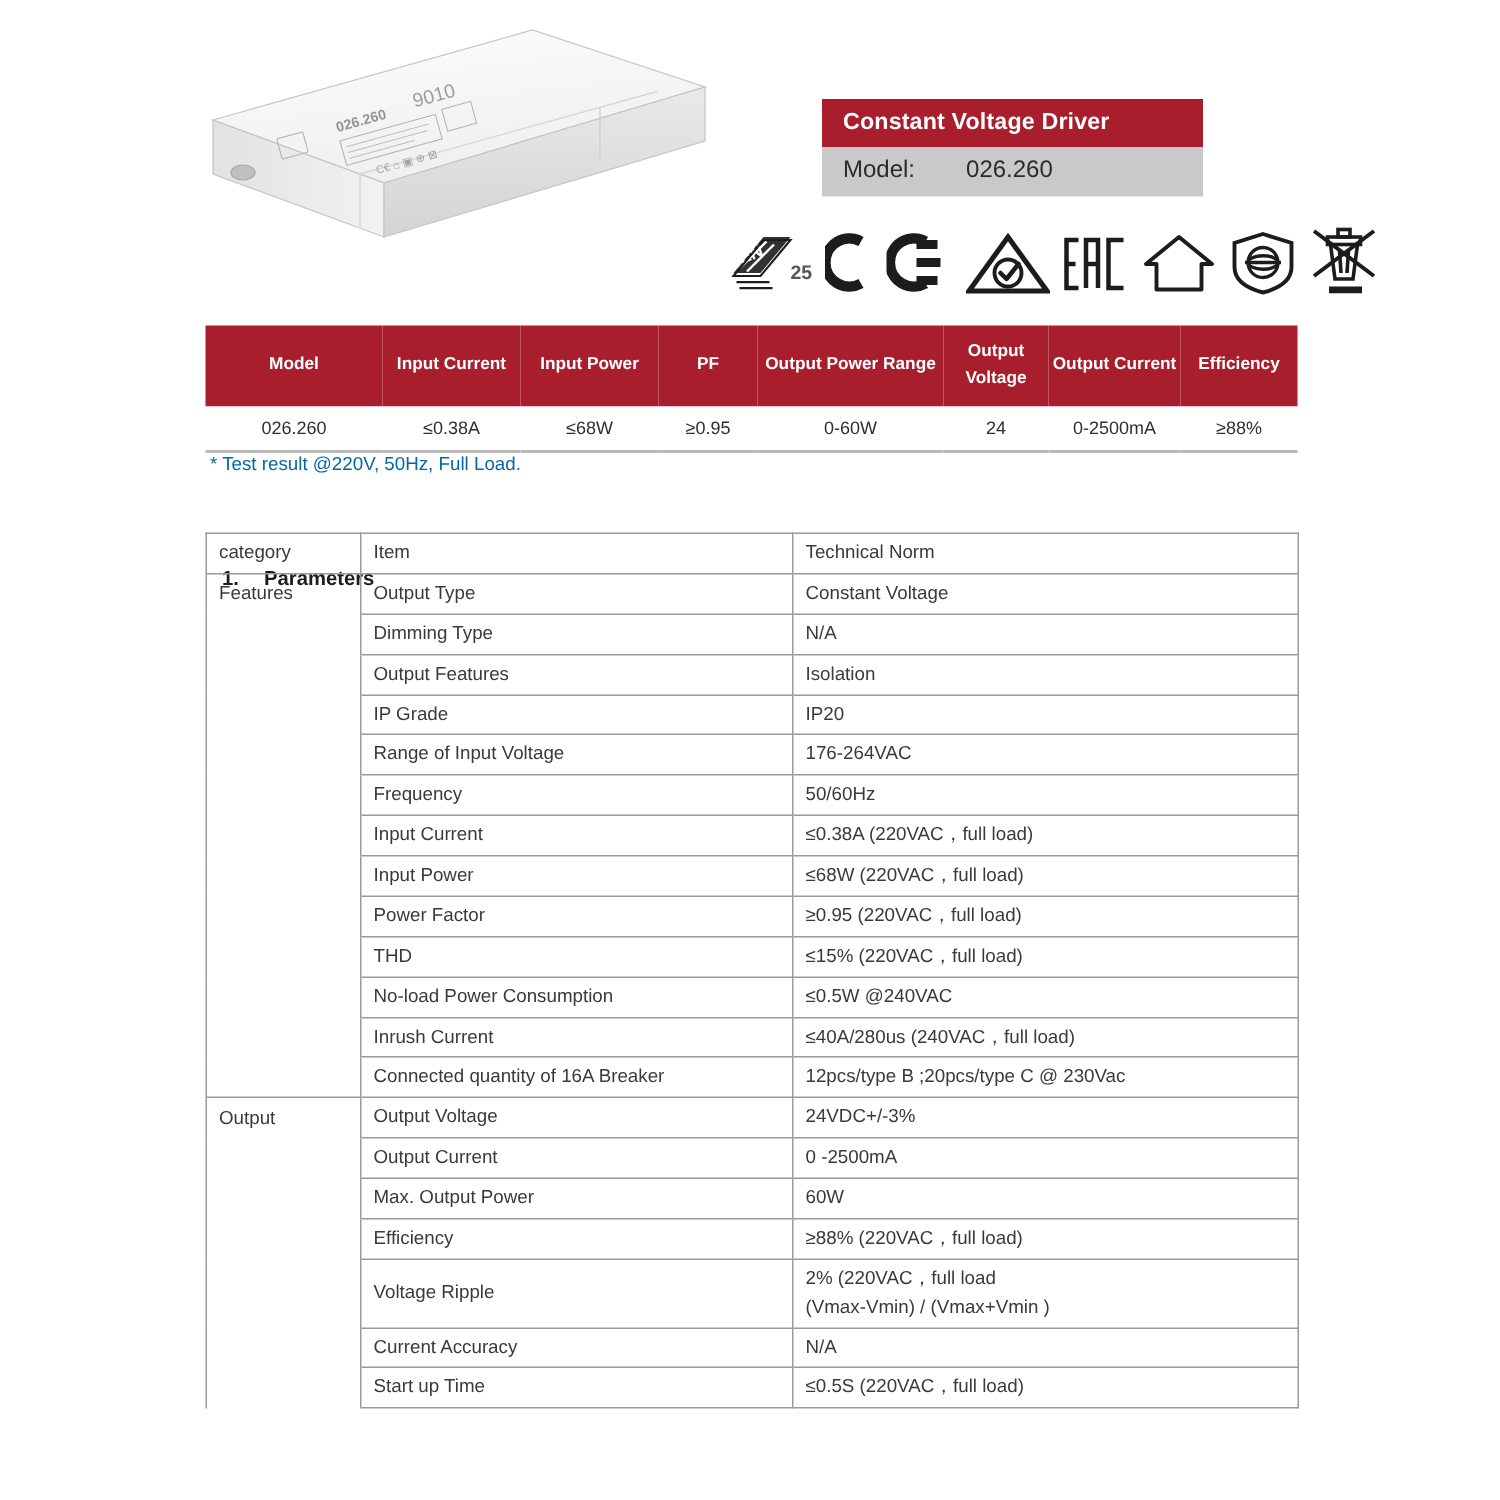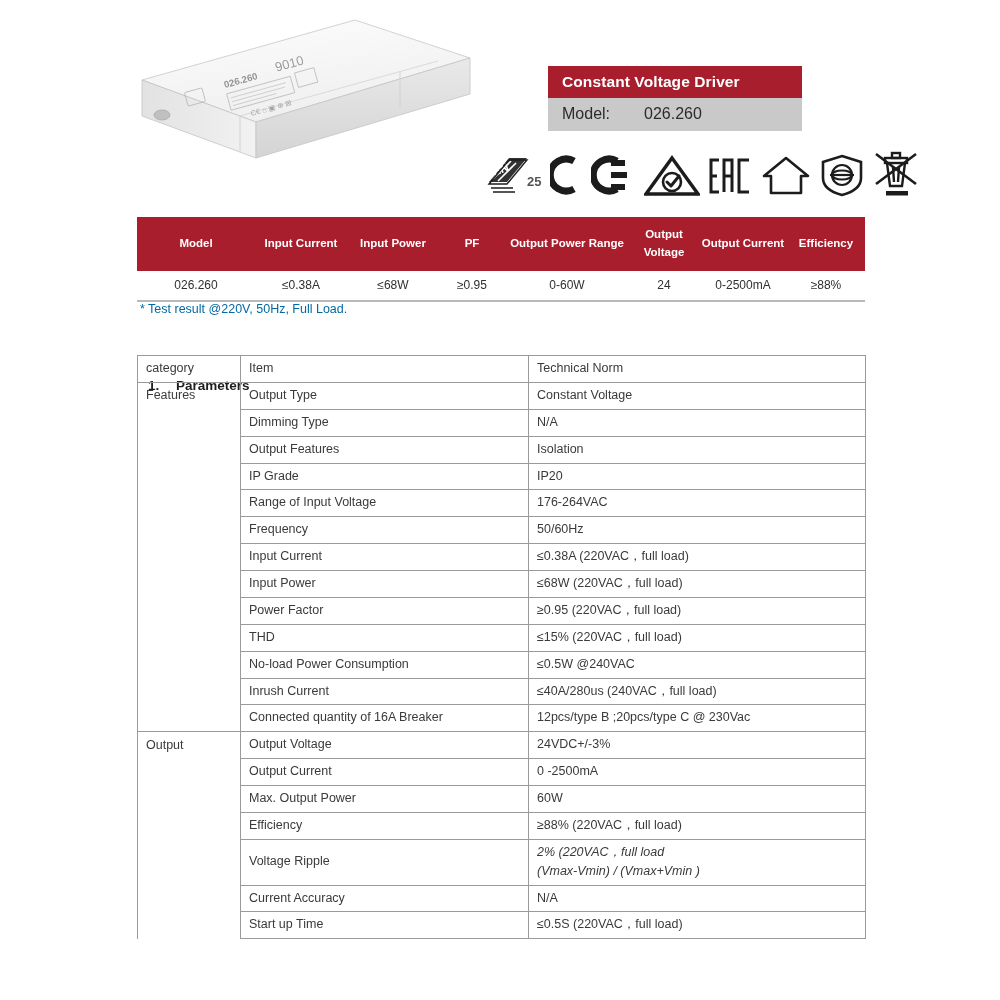--- a/index.html
+++ b/index.html
@@ -75,21 +75,21 @@
     font-size: 12.5px; color: #3a3a3a;
     padding: 4px 8px 5px; line-height: 1.35;
     vertical-align: middle; height: 23px;
   }
   .par-table td.cat { width: 103px; }
   .par-table td.item { width: 288px; }
   .par-table td.norm { width: 337px; }
   .par-table td.cat.blank { border-top: none; border-bottom: none; }
   .par-table td.cat.catstart { border-bottom: none; }
   .par-table td.cat.catend { border-top: none; }
-  .par-table td.two-line { line-height: 1.55; padding-top: 3px; padding-bottom: 3px; font-style: italic; }
+  .par-table td.two-line { line-height: 1.55; padding-top: 3px; padding-bottom: 3px; }
 </style>
 </head>
 <body>
 
 <div class="page">
 
   <div class="photo">
     <svg class="prod-wrap" viewBox="0 0 360 180">
       <defs>
         <linearGradient id="topface" x1="0" y1="0" x2="0.35" y2="1">

